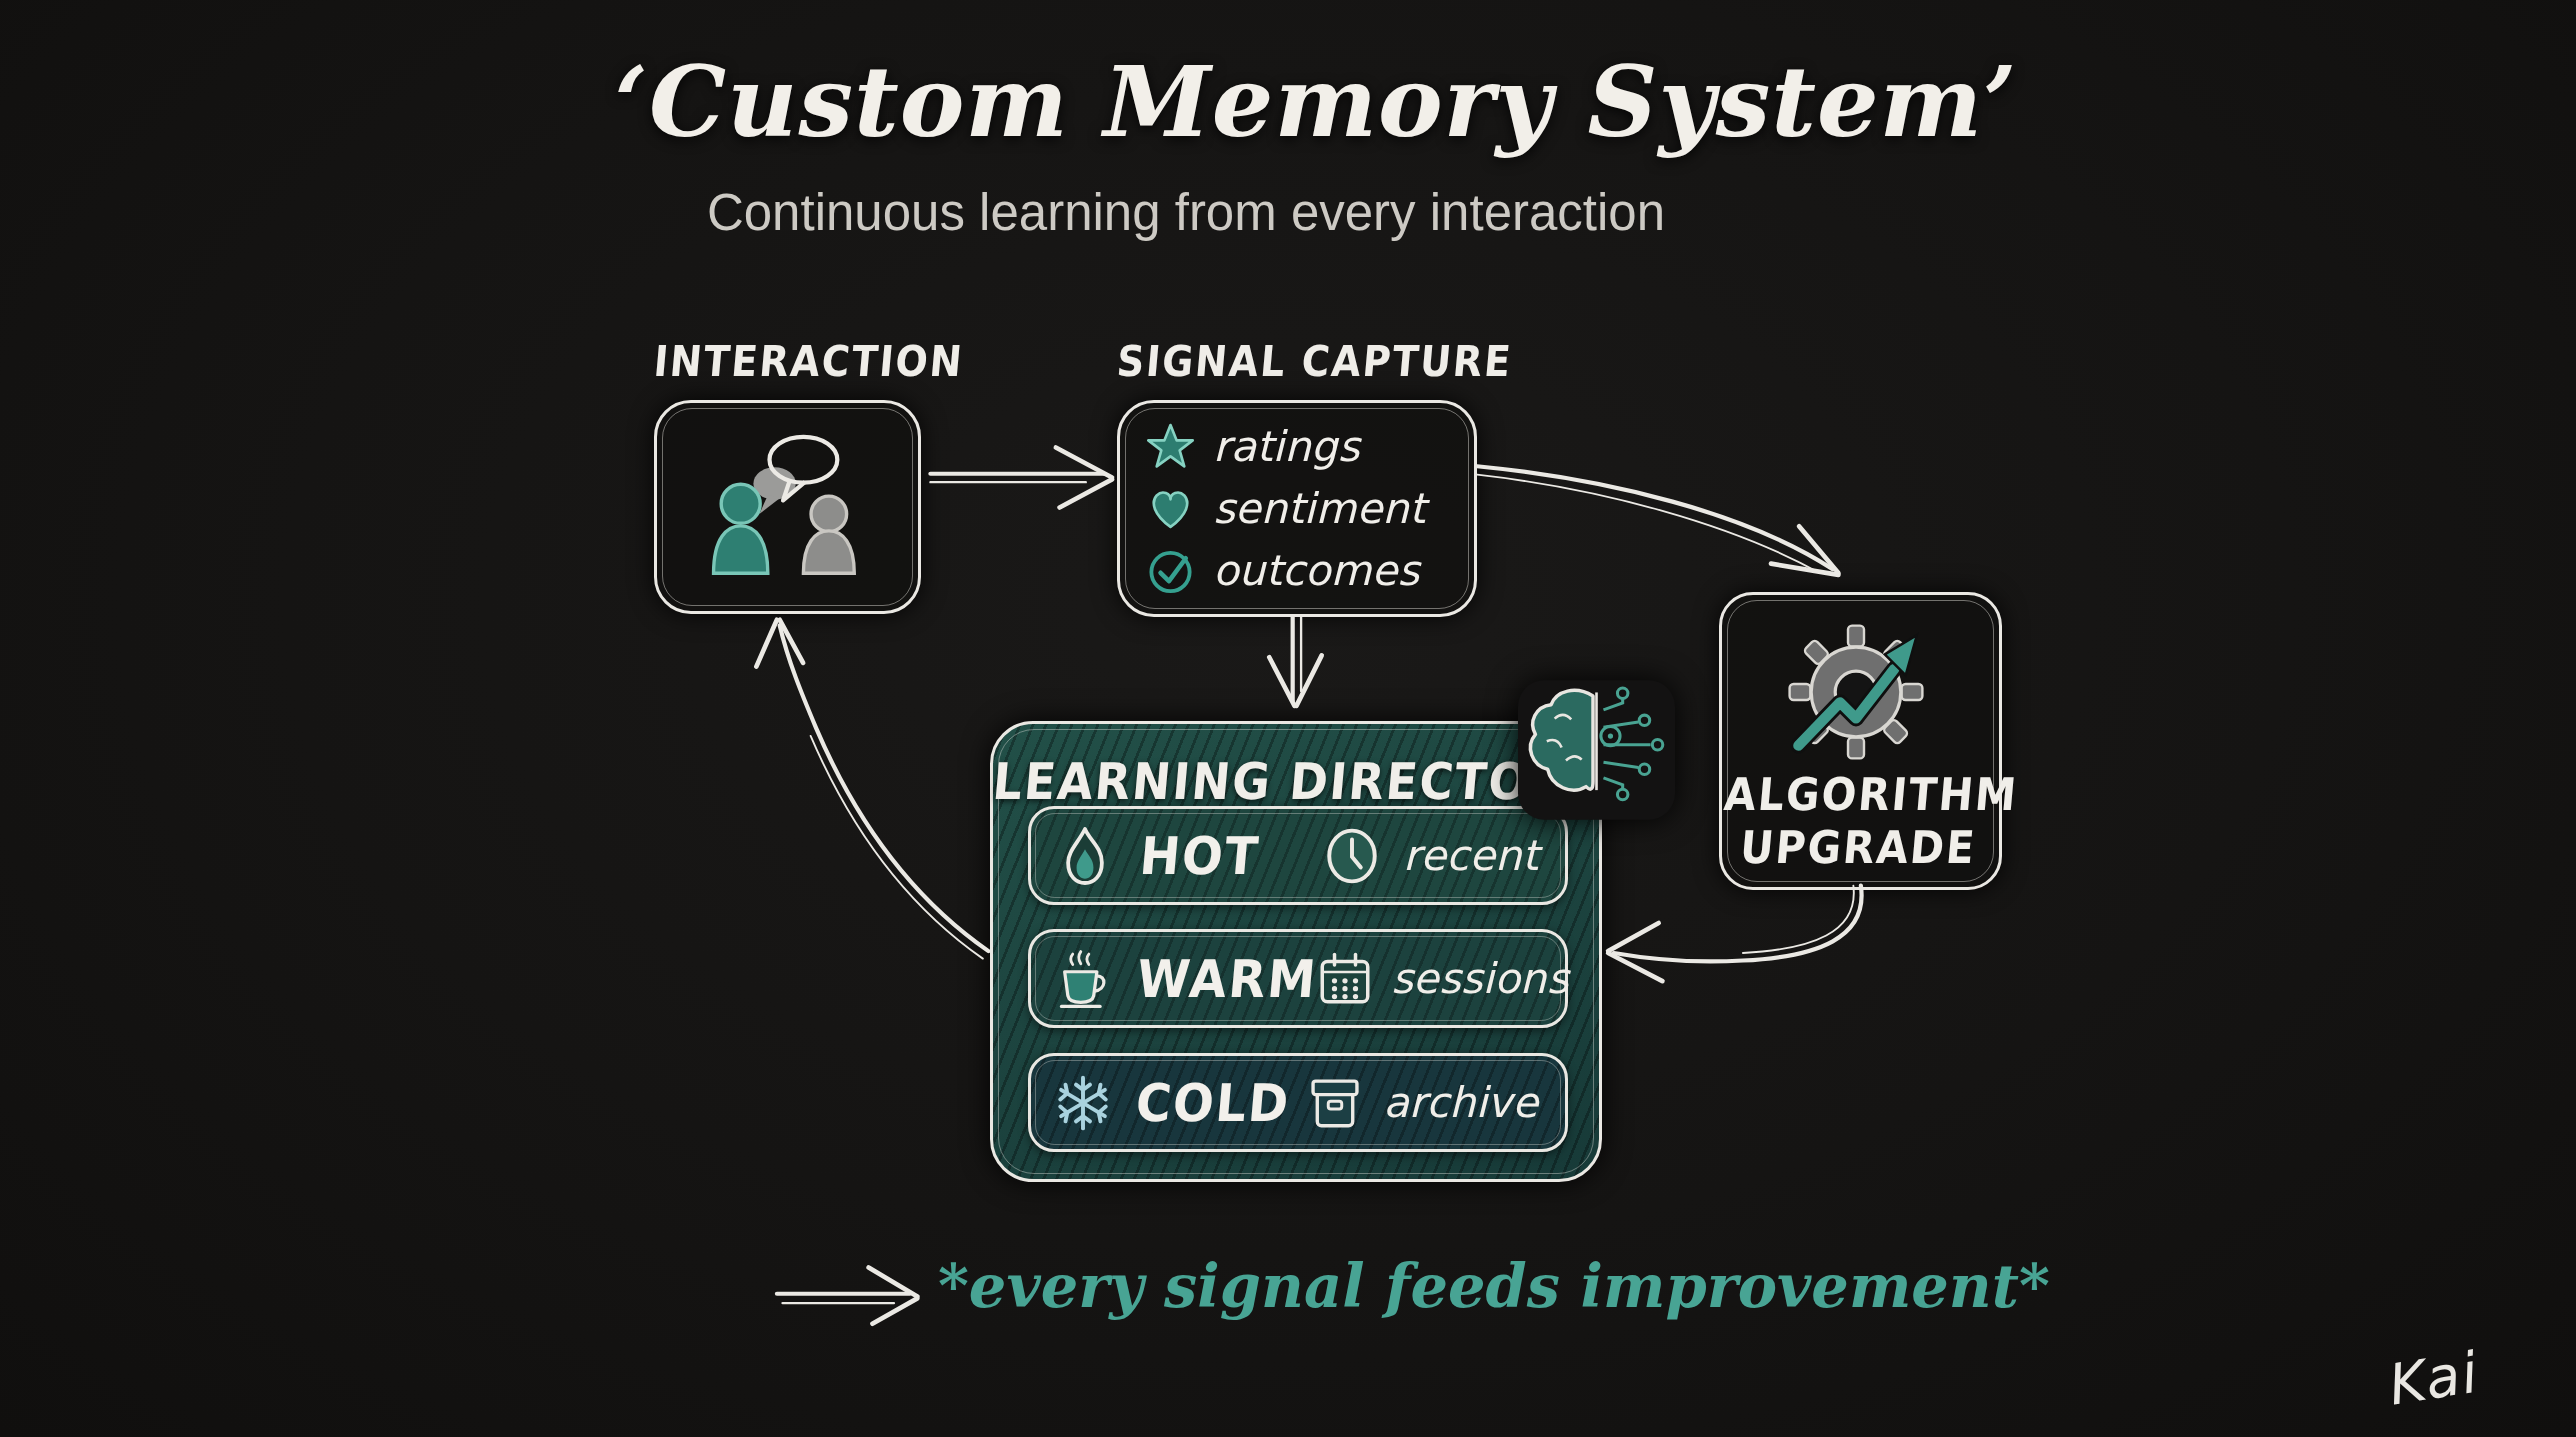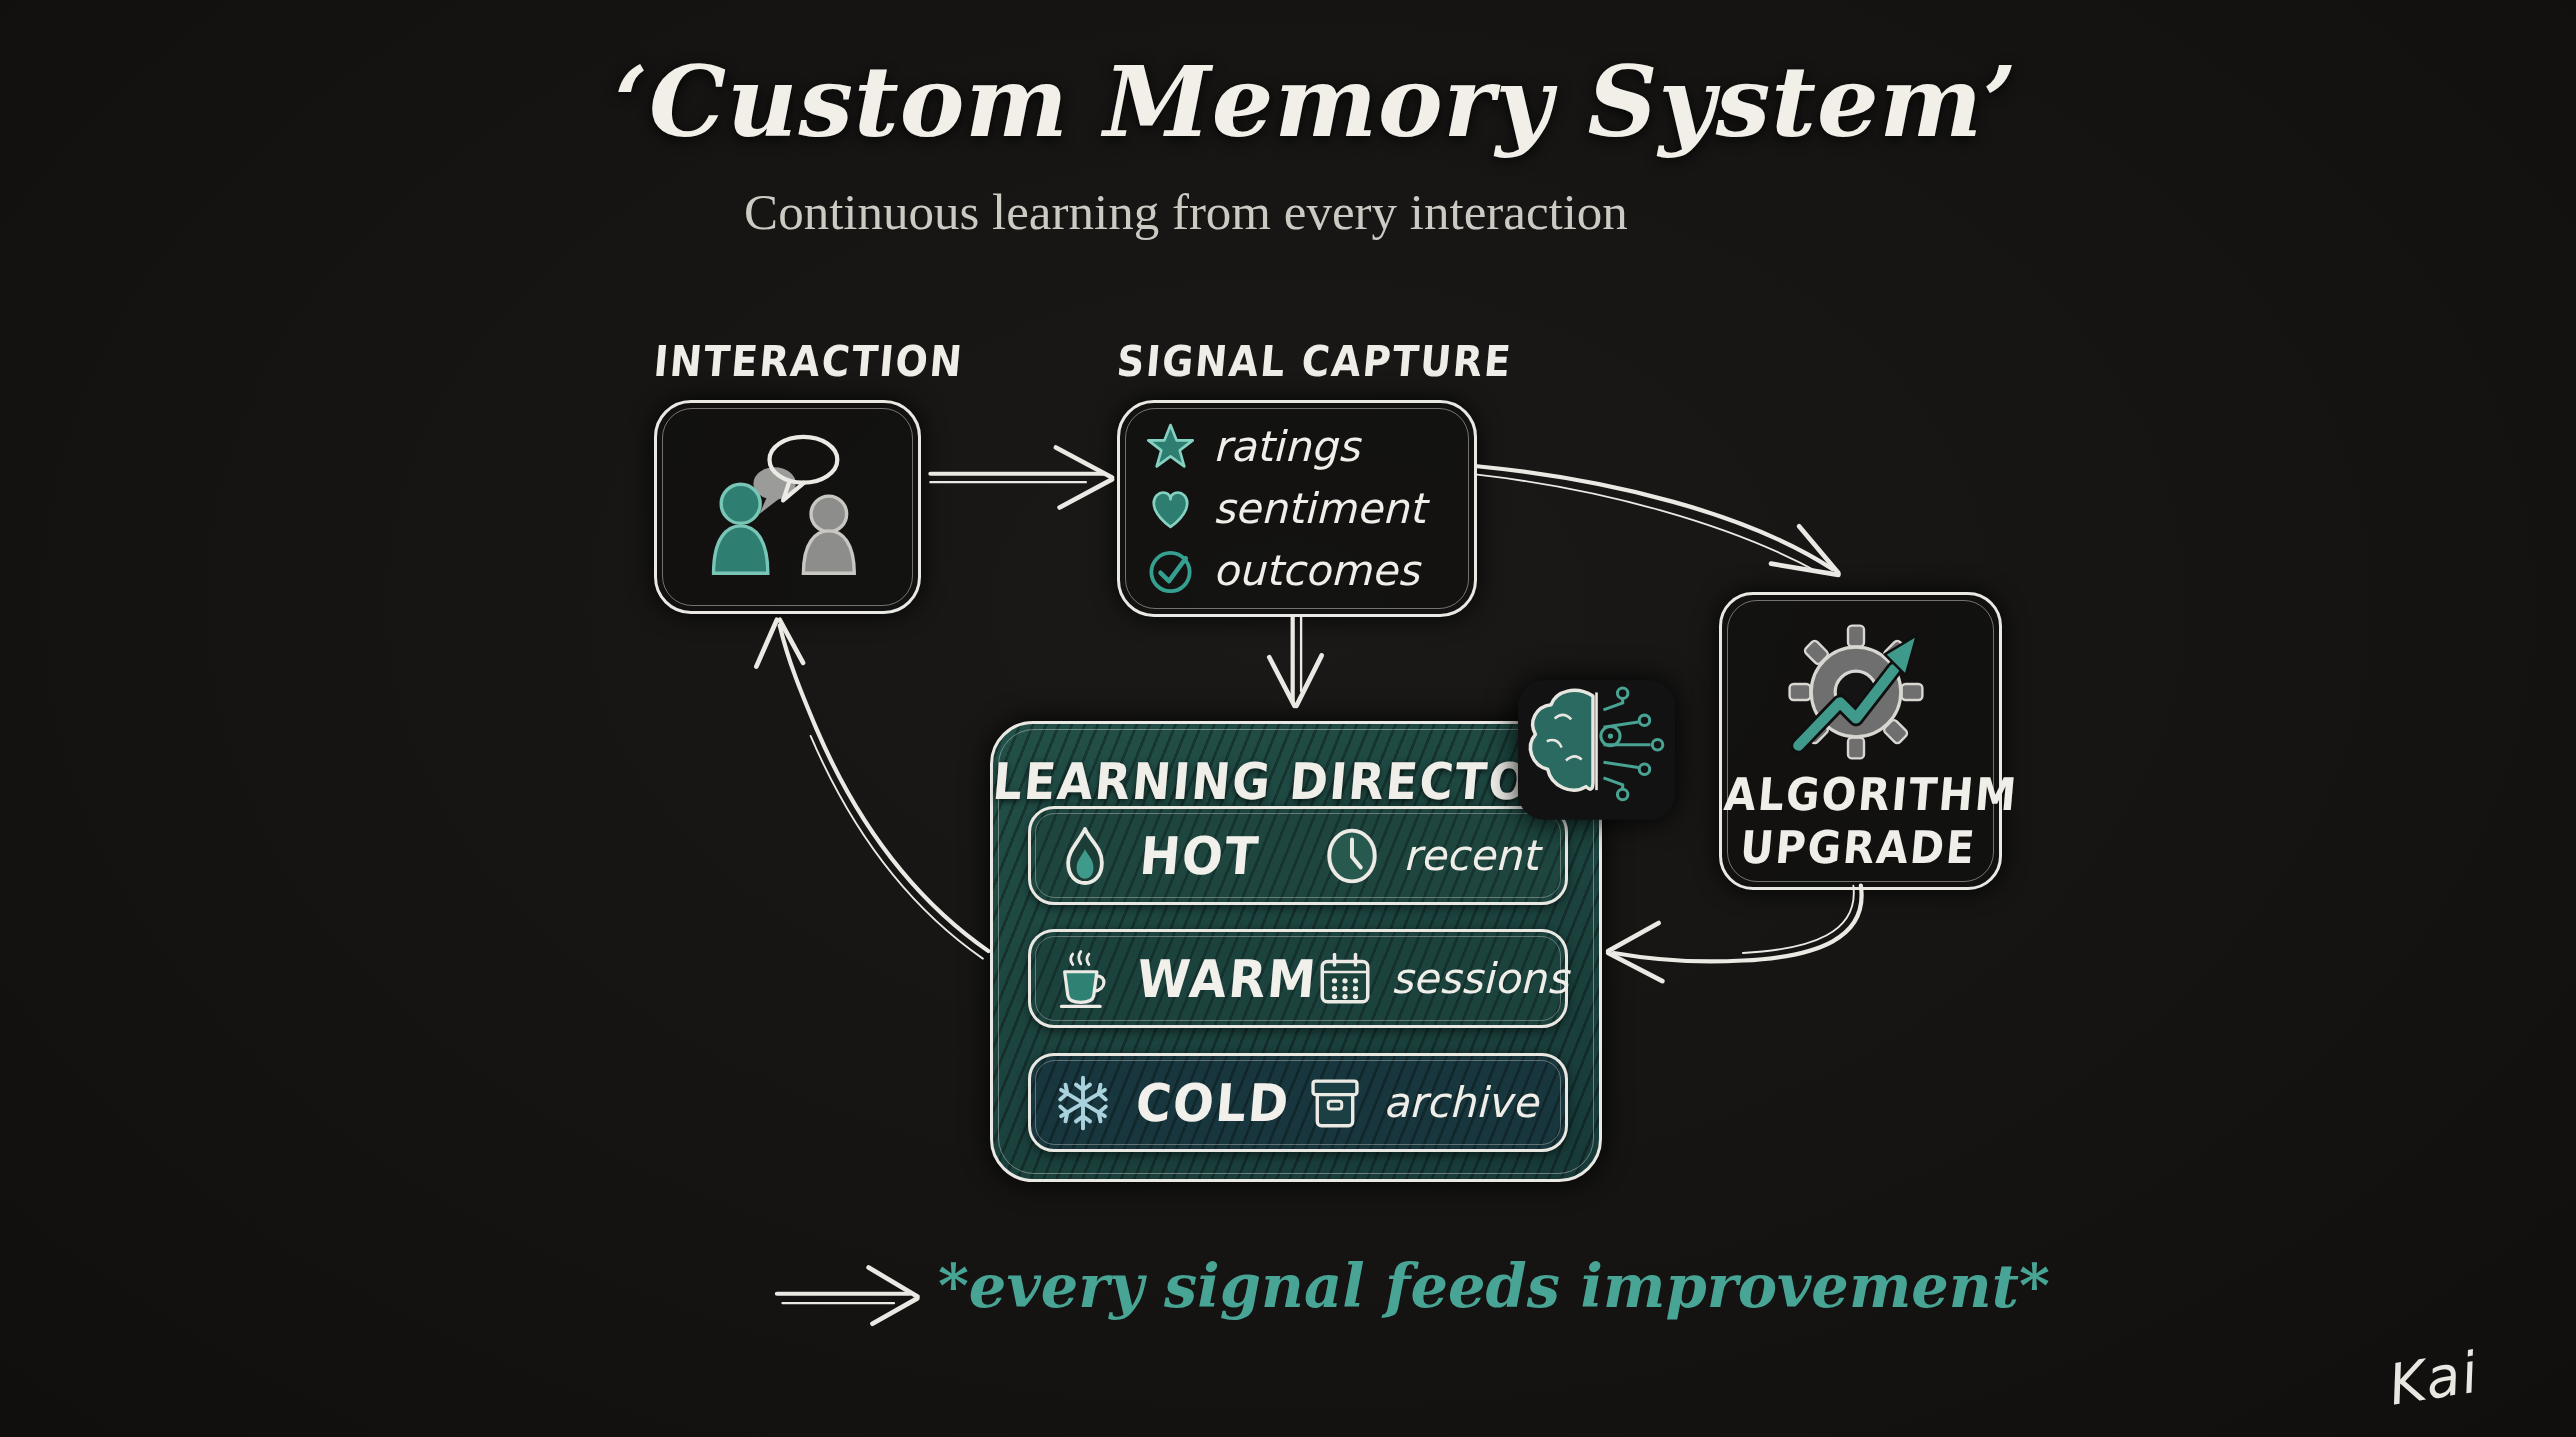--- a/index.html
+++ b/index.html
@@ -11,21 +11,21 @@
   
   .title{
     position:absolute; top:45px; left:0; width:2576px; text-align:center;
     font-family:"DejaVu Serif", serif; font-style:italic; font-weight:bold;
     font-size:97px; letter-spacing:0.9px; color:#f2efe9;
     text-shadow:0 2.8px 13px rgba(0,0,0,.8);
     margin-left:28px;
   }
   .subtitle{
     position:absolute; top:183px; left:0; width:2372px; text-align:center;
-    font-family:Liberation Serif, serif; font-size:51px; color:#cdcac4;
+    font-family:Liberation Sans, sans-serif; font-size:51px; color:#cdcac4;
   }
   
   .sketchbox{
     position:absolute; border:3.7px solid #eae8e3; border-radius:37px;
     background:rgba(14,14,13,.55);
     box-shadow:0 0 24px rgba(0,0,0,.85);
   }
   .sketchbox::after{
     content:''; position:absolute; inset:4.7px; border:1.4px solid rgba(234,232,227,.45);
     border-radius:30px; pointer-events:none;

